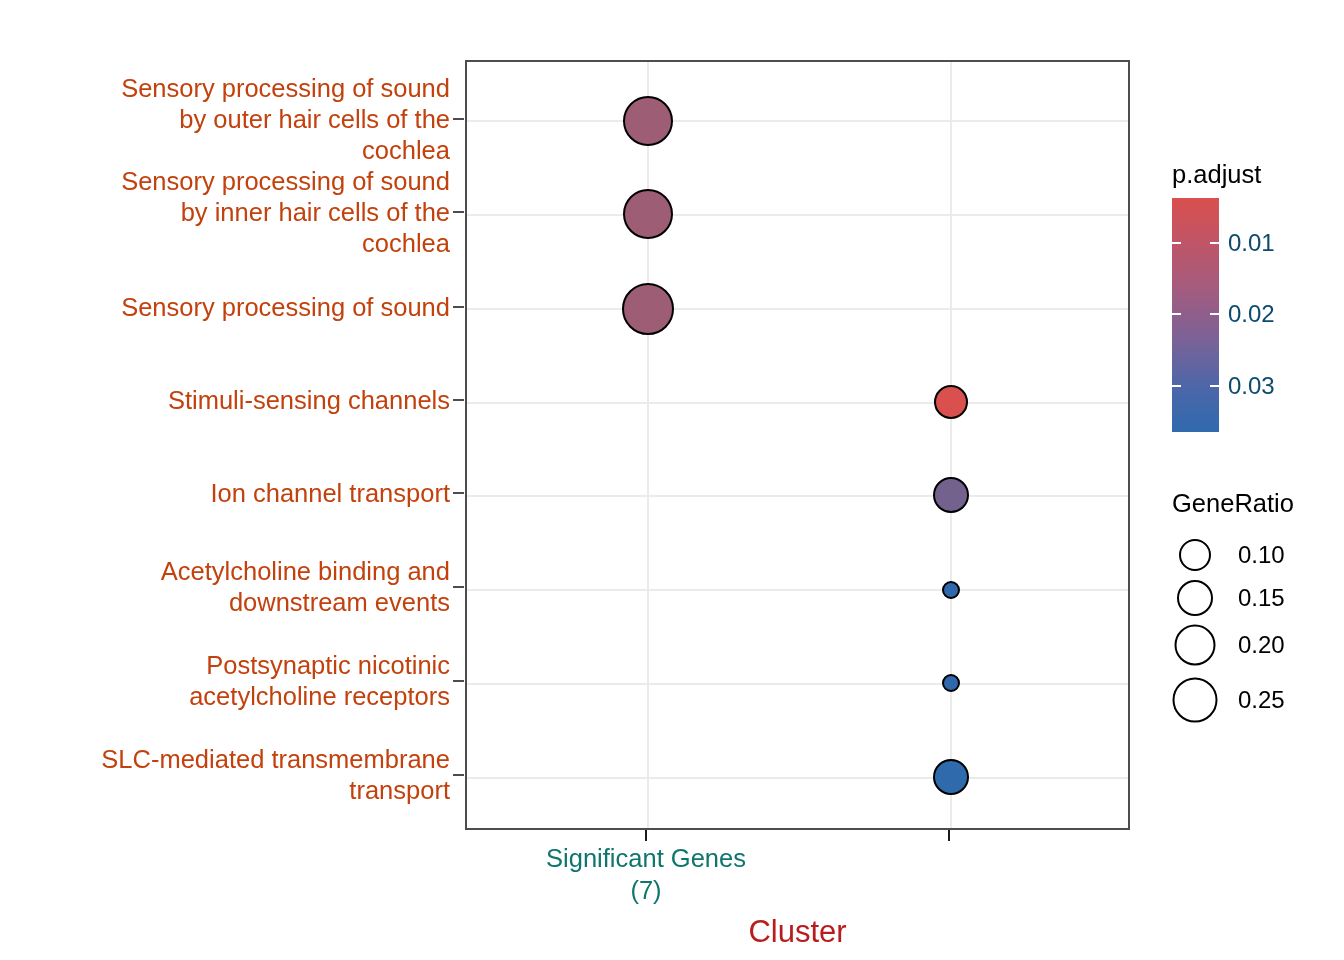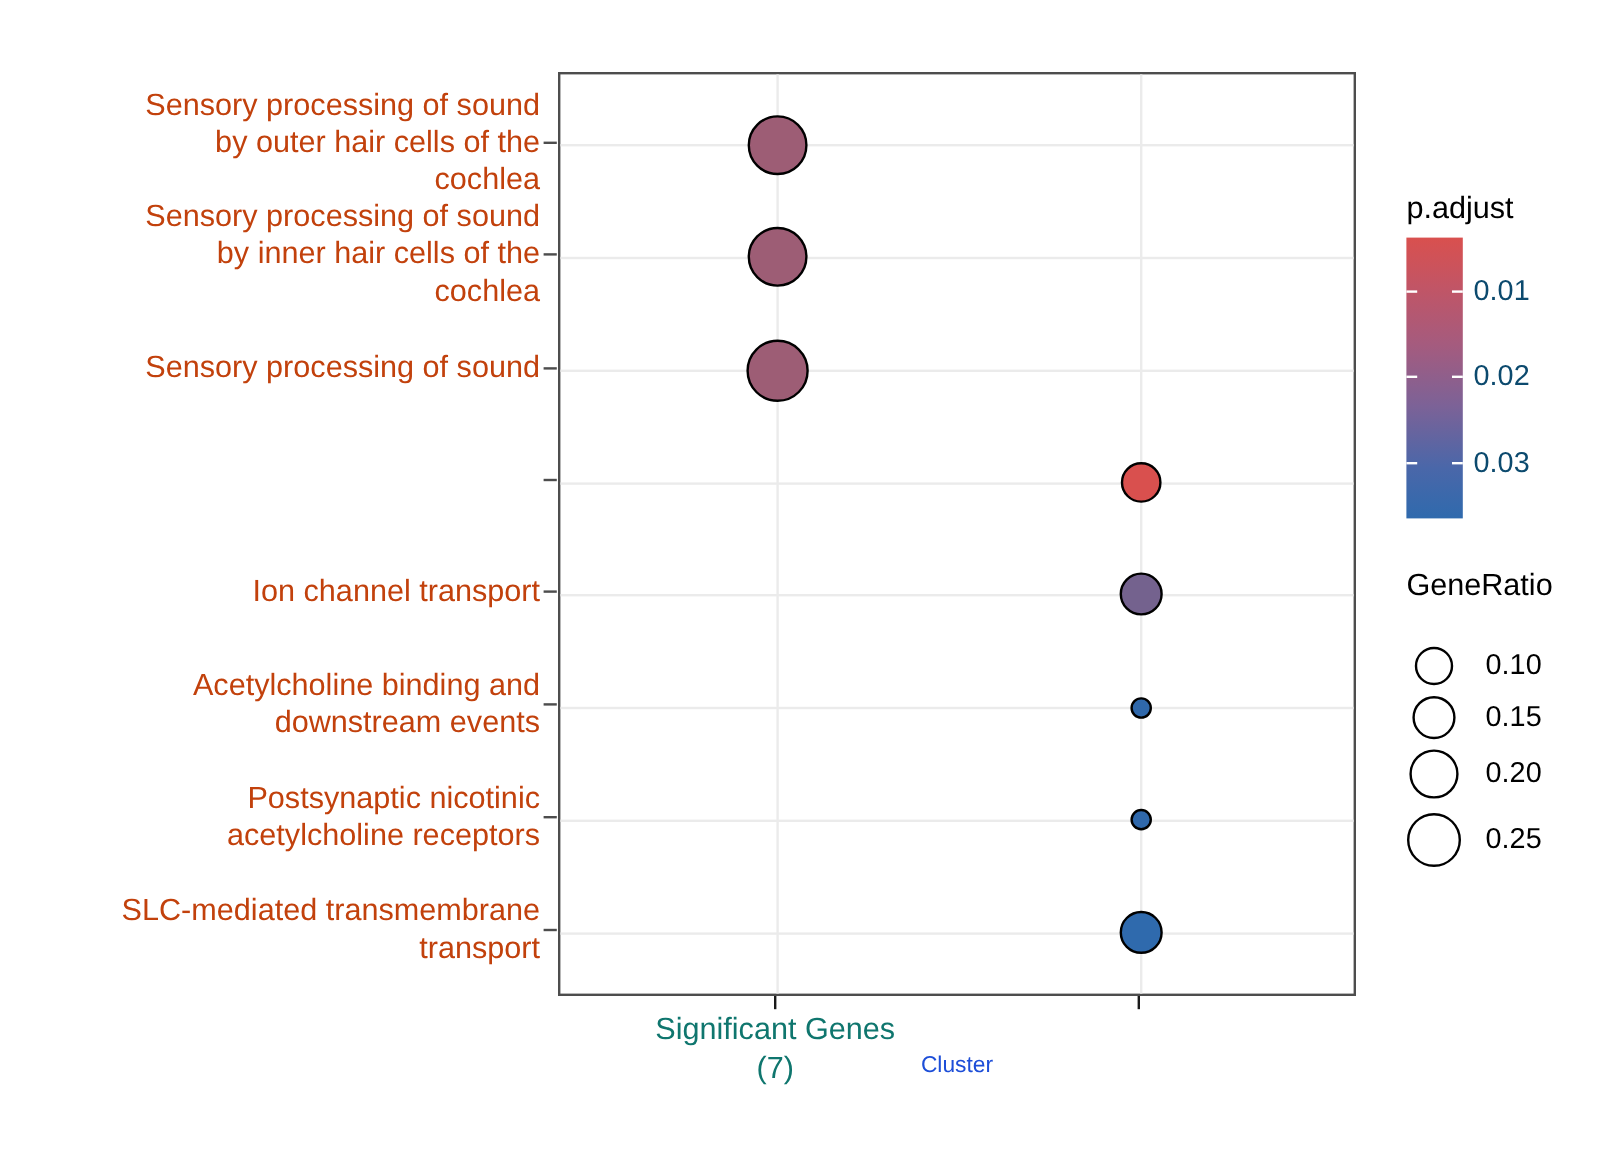--- a/index.html
+++ b/index.html
@@ -104,43 +104,43 @@
     text-align: center;
     font-size: 25.5px;
     line-height: 32px;
     color: #0f766e;
     transform: translateX(-50%);
     white-space: pre-line;
   }
   .axis-title-x {
     position: absolute;
     left: 465px;
-    top: 877px;
+    top: 914px;
     width: 665px;
     text-align: center;
-    font-size: 19px;
-    color: #1d4ed8;
+    font-size: 31px;
+    color: #b91c1c;
   }
 
   
   .legend-area {
     position: absolute;
     left: 1160px;
     top: 0;
     width: 184px;
     height: 876px;
   }
   .legend-title {
     position: absolute;
     font-size: 25.5px;
     color: #000000;
     white-space: nowrap;
   }
   #colorbar-title { left: 12px; top: 160px; }
-  #sizelegend-title { left: 12px; top: 474px; }
+  #sizelegend-title { left: 12px; top: 489px; }
 
   .colorbar {
     position: absolute;
     left: 12px;
     top: 198px;
     width: 47px;
     height: 234px;
   }
   .colorbar-tick {
     position: absolute;
@@ -207,20 +207,21 @@
   </div>
 
   <div class="ylabels">
     <div class="ylabel" style="top:119px;">Sensory processing of sound
 by outer hair cells of the
 cochlea</div>
     <div class="ylabel" style="top:212px;">Sensory processing of sound
 by inner hair cells of the
 cochlea</div>
     <div class="ylabel" style="top:307px;">Sensory processing of sound</div>
+    <div class="ylabel" style="top:400px;">Stimuli-sensing channels</div>
     <div class="ylabel" style="top:493px;">Ion channel transport</div>
     <div class="ylabel" style="top:587px;">Acetylcholine binding and
 downstream events</div>
     <div class="ylabel" style="top:681px;">Postsynaptic nicotinic
 acetylcholine receptors</div>
     <div class="ylabel" style="top:775px;">SLC-mediated transmembrane
 transport</div>
   </div>
 
   <div class="ytick" style="top:119px;"></div>

